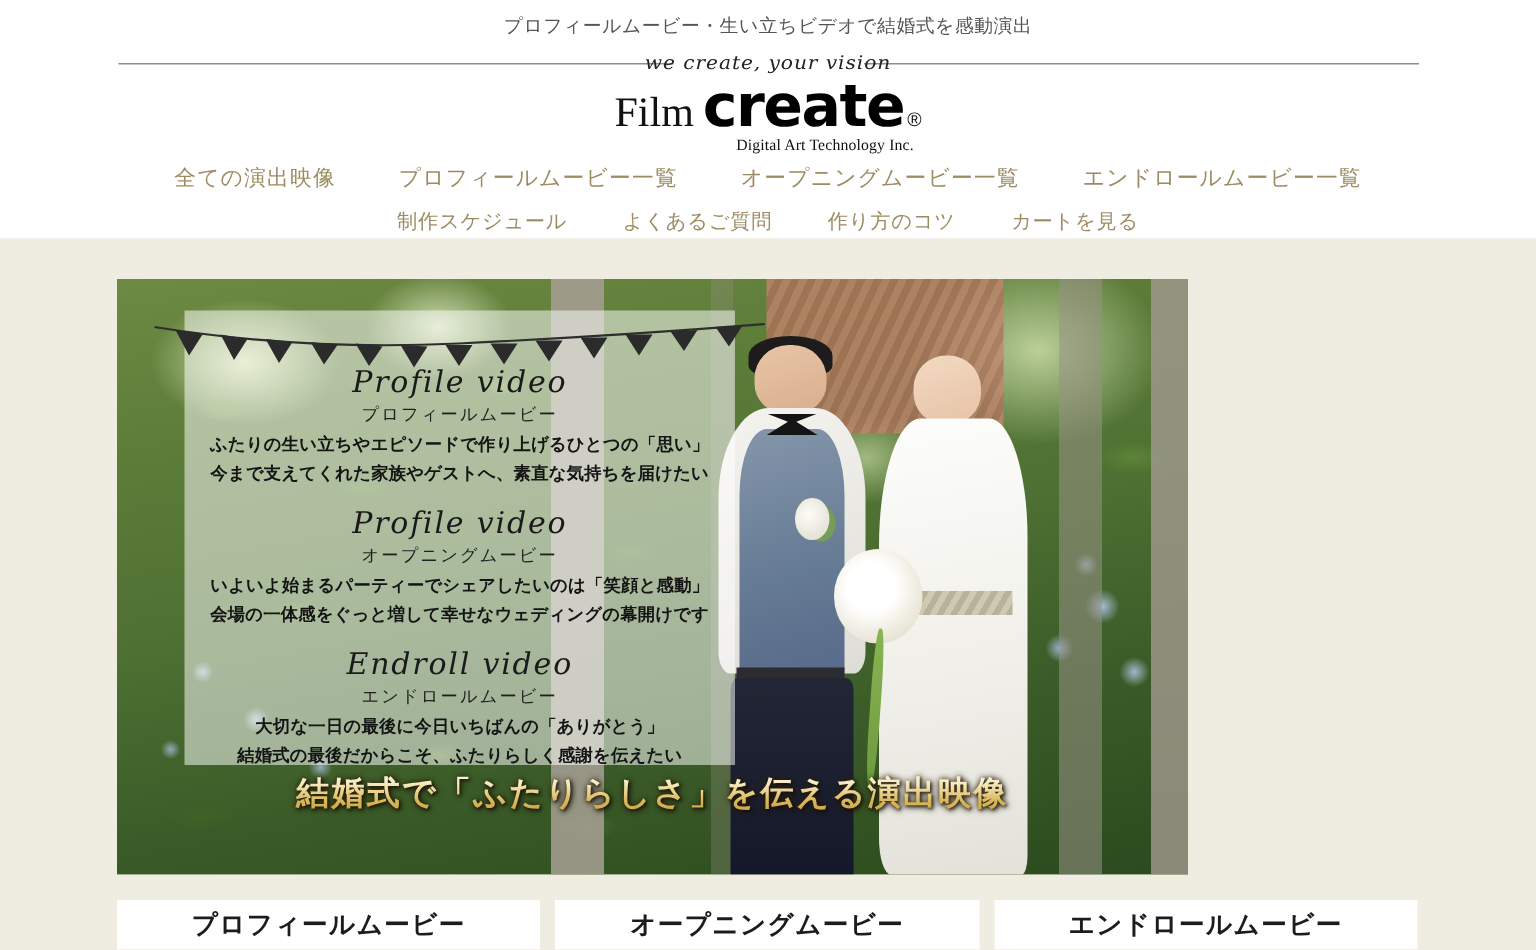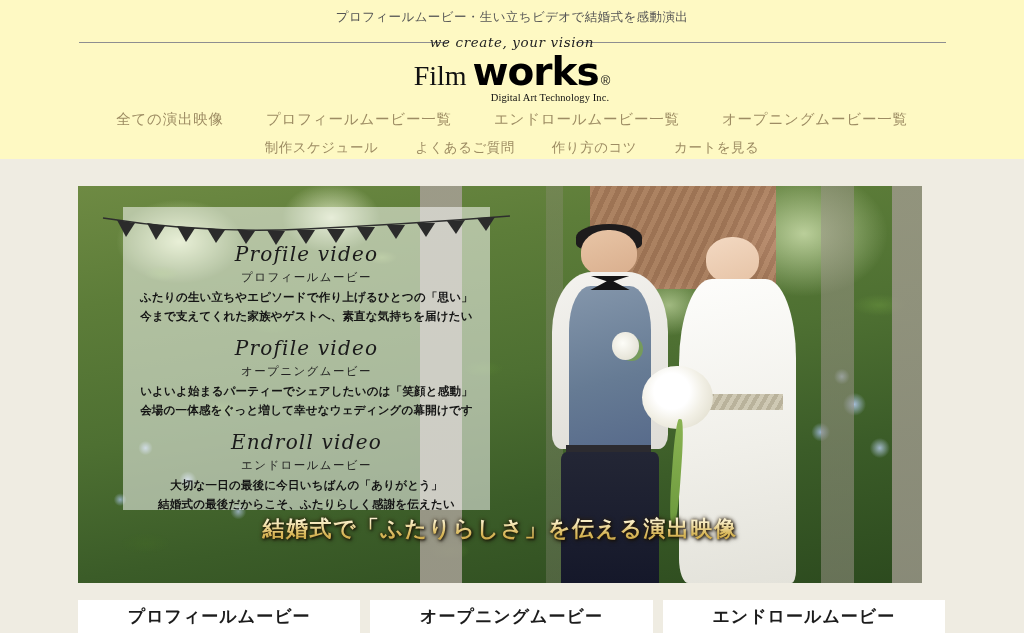--- a/index.html
+++ b/index.html
@@ -13,21 +13,21 @@
 
   body {
     font-family: "Liberation Sans", "DejaVu Sans", sans-serif;
     background: #efece2;
     color: #333;
     -webkit-font-smoothing: antialiased;
   }
 
   
   .site-header {
-    background: #fef9c3;
+    background: #ffffff;
     height: 159px;
     width: 1024px;
     position: relative;
   }
 
   .tagline-top {
     text-align: center;
     font-size: 12.5px;
     color: #555;
     padding-top: 9px;
@@ -138,21 +138,21 @@
     background: #efece2;
     width: 1024px;
     height: 474px;
     position: relative;
   }
 
   .hero {
     position: absolute;
     left: 78px;
     top: 27px;       
-    width: 844px;
+    width: 714px;
     height: 397px;
     overflow: hidden;
   }
 
   
   .hero-photo {
     position: absolute;
     inset: 0;
     background:
       
@@ -405,32 +405,32 @@
 
   <div class="tagline-top">プロフィールムービー・生い立ちビデオで結婚式を感動演出</div>
 
   <div class="logo-block">
     <div class="logo-rule left"></div>
     <div class="logo-rule right"></div>
 
     <div class="logo-inner">
       <div class="logo-script">we create, your vision</div>
       <div class="logo-word">
-        <span class="logo-film">Film</span><span class="logo-works">works</span><span class="logo-reg">®</span>
+        <span class="logo-film">Film</span><span class="logo-works">create</span><span class="logo-reg">®</span>
       </div>
       <div class="logo-sub">Digital Art Technology Inc.</div>
     </div>
   </div>
 
   <nav class="nav">
     <div class="nav-row row1">
       <a class="nav-link">全ての演出映像</a>
       <a class="nav-link">プロフィールムービー一覧</a>
+      <a class="nav-link">オープニングムービー一覧</a>
       <a class="nav-link">エンドロールムービー一覧</a>
-      <a class="nav-link">オープニングムービー一覧</a>
     </div>
     <div class="nav-row row2">
       <a class="nav-link">制作スケジュール</a>
       <a class="nav-link">よくあるご質問</a>
       <a class="nav-link">作り方のコツ</a>
       <a class="nav-link">カートを見る</a>
     </div>
   </nav>
 </header>
 

